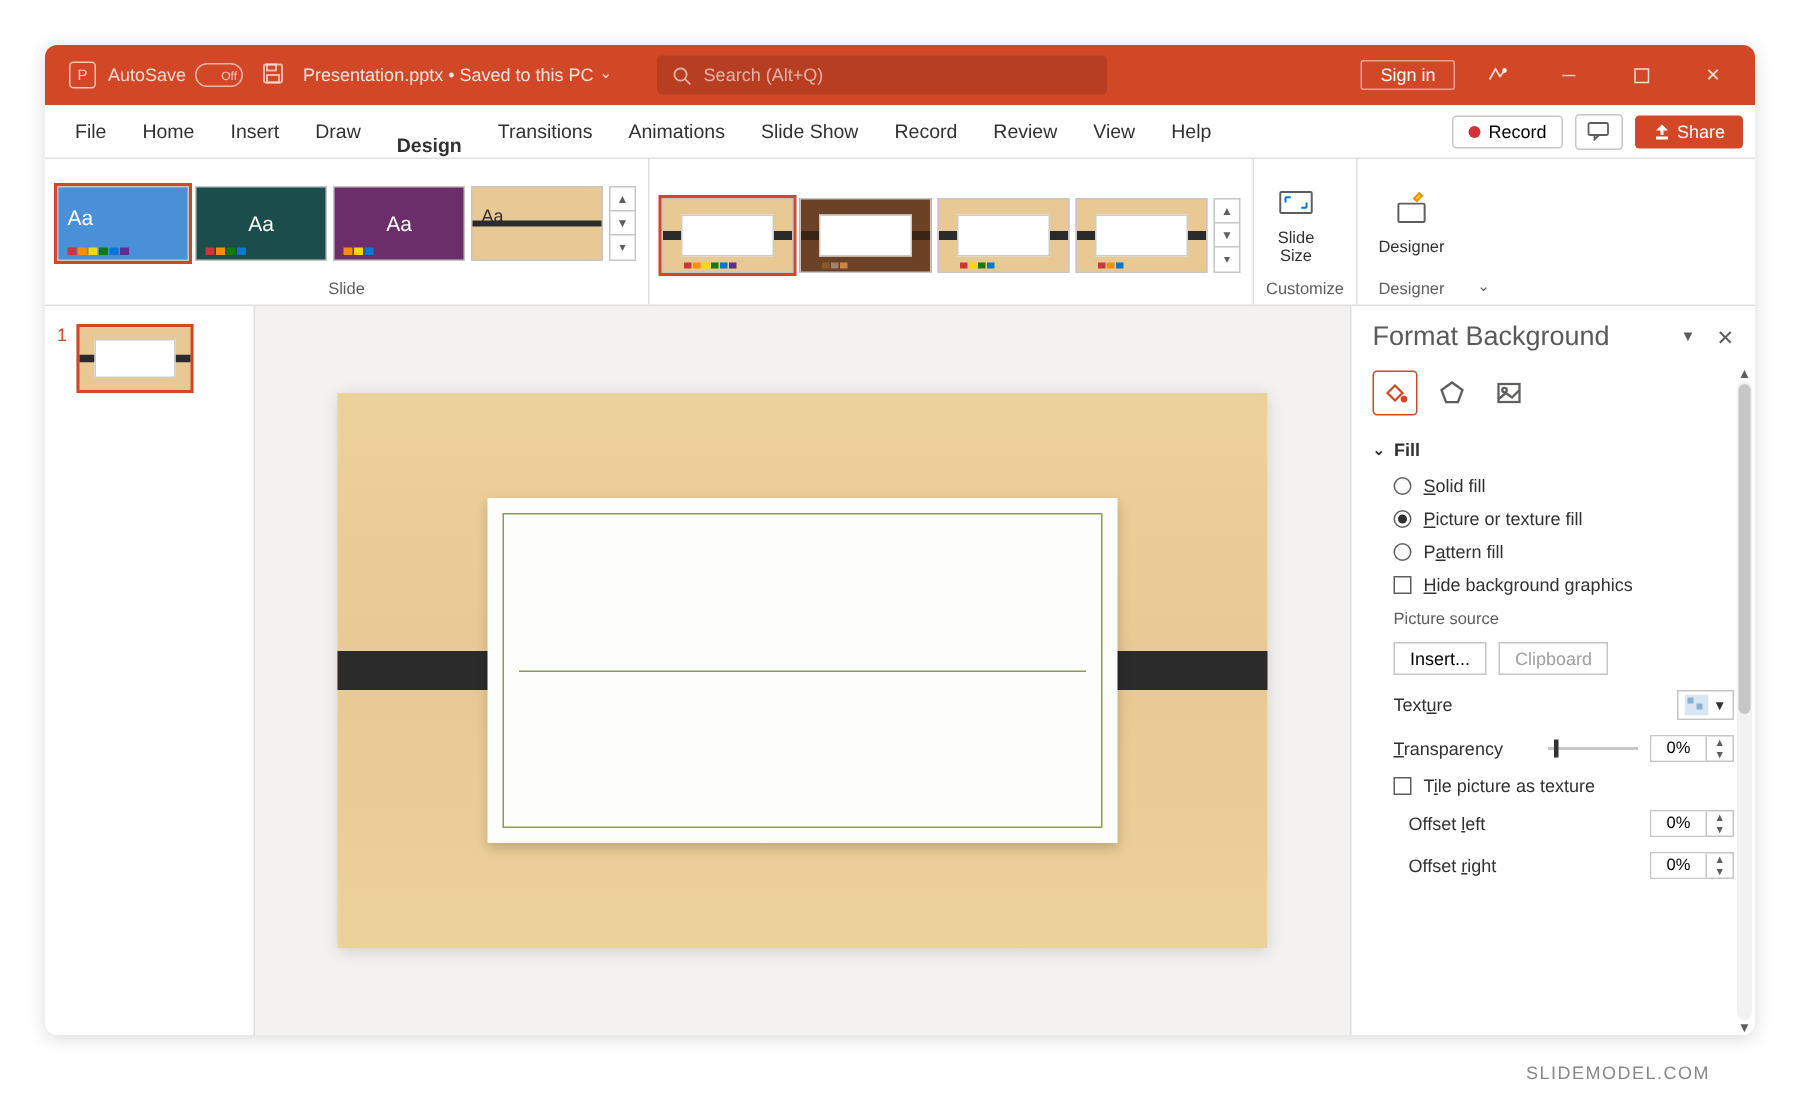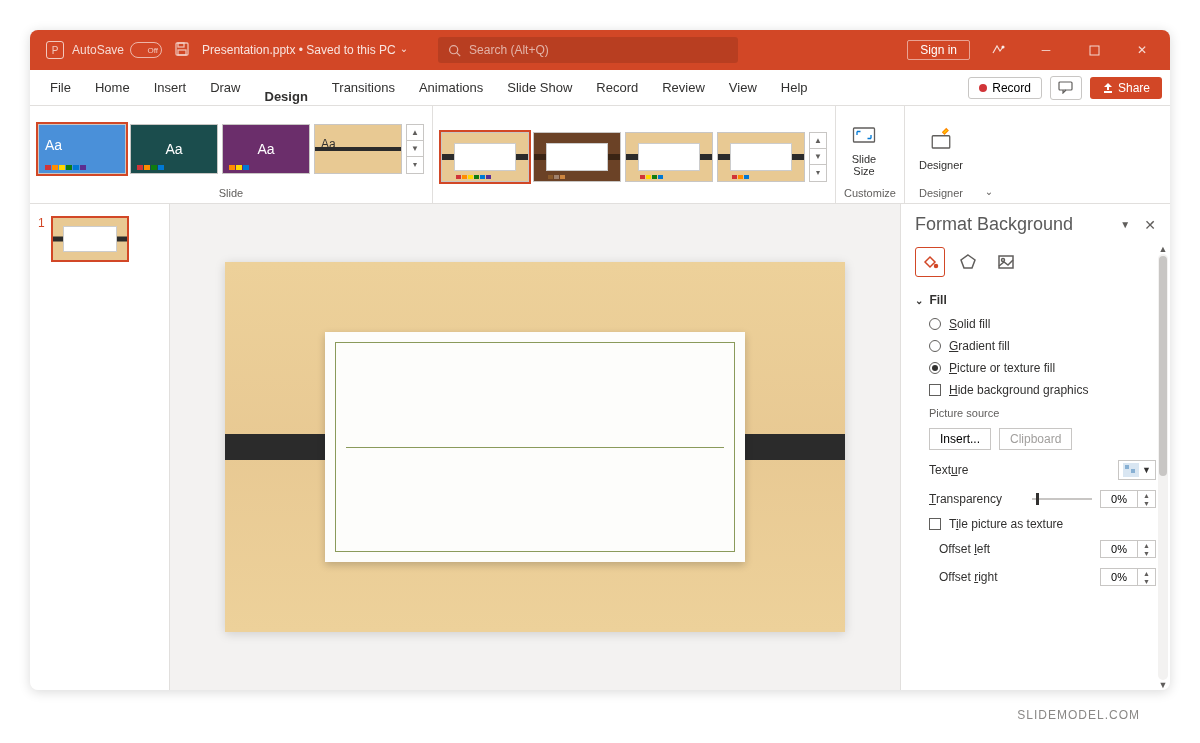--- a/index.html
+++ b/index.html
@@ -357,26 +357,26 @@
       <div class="pane-body">
         <div class="section-hd">
             <span class="caret">⌄</span>
             <span>Fill</span>
           </div>
         <div class="radio-row">
             <div class="radio"></div>
             <span><u class="acc">S</u>olid fill</span>
           </div>
         <div class="radio-row">
-            <div class="radio"></div>
-            <span><u class="acc">G</u>radient fill</span>
-          </div>
-        <div class="radio-row">
             <div class="radio checked"></div>
             <span><u class="acc">P</u>icture or texture fill</span>
+          </div>
+        <div class="radio-row">
+            <div class="radio"></div>
+            <span>P<u class="acc">a</u>ttern fill</span>
           </div>
         <div class="check-row">
             <div class="checkbox"></div>
             <span><u class="acc">H</u>ide background graphics</span>
           </div>
 
         <div class="sub-label">Picture source</div>
         <div class="field-row">
           <button class="btn-sm">Insert...</button>
           <button class="btn-sm disabled">Clipboard</button>

